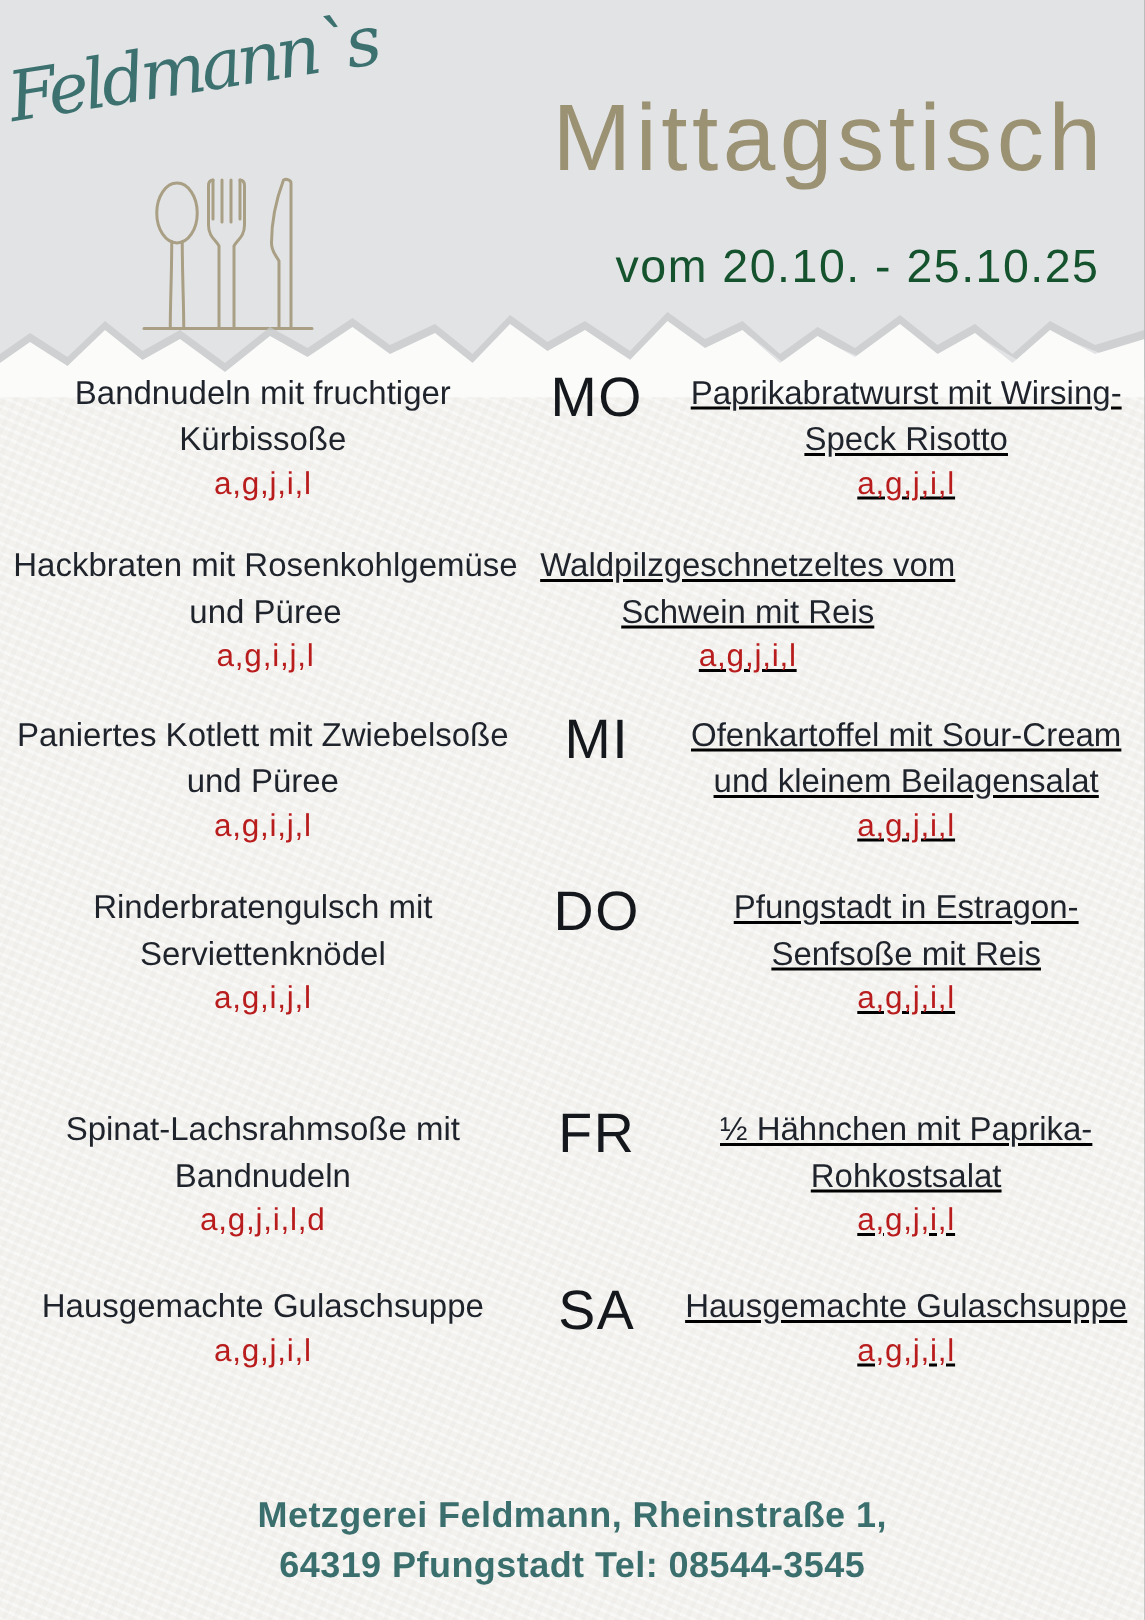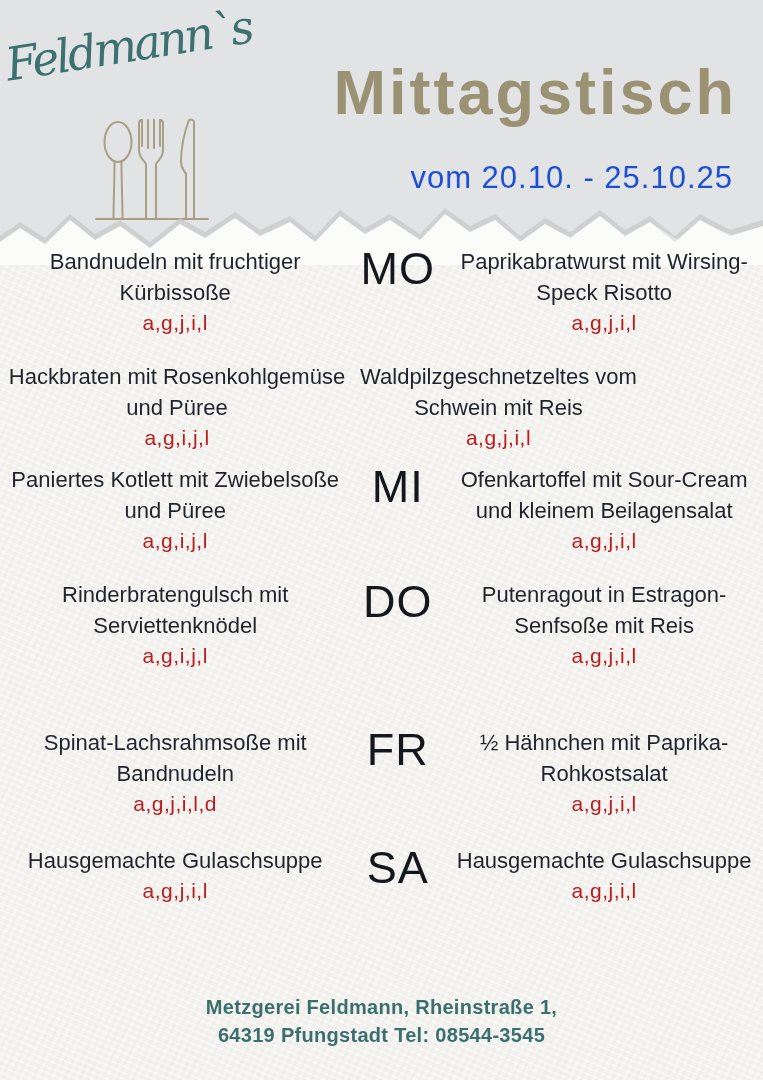--- a/index.html
+++ b/index.html
@@ -13,56 +13,56 @@
   .logo-script {
     position:absolute; left:6px; top:38px; width:270px;
     font-family:"DejaVu Serif","Liberation Serif",serif;
     font-style:italic; font-size:46px; letter-spacing:-3px;
     color:#3c7170; transform:rotate(-9deg); transform-origin:left center;
     white-space:nowrap;
   }
   .cutlery { position:absolute; left:88px; top:112px; }
   .title {
     position:absolute; right:26px; top:56px; width:480px;
-    font-size:63px; font-weight:700; letter-spacing:3px;
+    font-size:63px; font-weight:400; letter-spacing:3px;
     color:#9b9173; text-align:right; white-space:nowrap;
   }
   .date-range {
     position:absolute; right:30px; top:160px; width:420px;
     font-size:31px; font-weight:500; letter-spacing:1px;
-    color:#1d4ed8; text-align:right; white-space:nowrap;
+    color:#14532d; text-align:right; white-space:nowrap;
   }
   
   .paper {
     position:absolute; left:0; top:252px; width:763px; height:828px;
     background:
       repeating-linear-gradient(115deg, rgba(0,0,0,0.016) 0 3px, transparent 3px 7px),
       repeating-linear-gradient(23deg, rgba(255,255,255,0.45) 0 2px, transparent 2px 6px),
       #f3f2ef;
   }
   .tear { position:absolute; left:0; top:190px; width:763px; height:75px; }
   
   .menu { position:absolute; left:0; top:246px; width:763px; }
   .menu-row { display:flex; align-items:flex-start; width:100%; padding:0 8px; }
-  .r1 { margin-bottom:22px; } .r2 { margin-bottom:10px; }
+  .r1 { margin-bottom:22px; } .r2 { margin-bottom:20px; }
   .r3 { margin-bottom:22px; } .r4 { margin-bottom:55px; }
   .r5 { margin-bottom:25px; } .r6 { margin-bottom:0; }
   .dish-col { width:338px; text-align:center; }
-  .dish-col.right { width:305px; }
+  .dish-col.right { width:305px;text-decoration:underline; }
   .day-col {
     width:112px; text-align:center;
-    font-size:45px; font-weight:200; letter-spacing:1px;
+    font-size:37px; font-weight:200; letter-spacing:1px;
     color:#14171c; line-height:1;
   }
   .dish-name { font-size:22px; line-height:1.42; color:#1f232b; font-weight:500; }
   .allergens { font-size:21px; line-height:1.45; color:#b91c1c; letter-spacing:0.5px; }
   
   .footer {
     position:absolute; left:0; top:994px; width:763px; text-align:center;
-    color:#3b6f6e; font-weight:bold; font-size:20px; line-height:1.38;
+    color:#3b6f6e; font-weight:bold; font-size:24px; line-height:1.38;
     letter-spacing:0.3px;
   }
 </style>
 </head>
 <body>
 
 <div class="page">
 
   <div class="logo-script">Feldmann`s</div>
 
@@ -127,21 +127,21 @@
       </div>
     </div>
 
     <div class="menu-row r4">
       <div class="dish-col left">
         <div class="dish-name">Rinderbratengulsch mit Serviettenknödel</div>
         <div class="allergens">a,g,i,j,l</div>
       </div>
       <div class="day-col">DO</div>
       <div class="dish-col right">
-        <div class="dish-name">Putenragout in Estragon-Senfsoße mit Reis</div>
+        <div class="dish-name">Pfungstadt in Estragon-Senfsoße mit Reis</div>
         <div class="allergens">a,g,j,i,l</div>
       </div>
     </div>
 
     <div class="menu-row r5">
       <div class="dish-col left">
         <div class="dish-name">Spinat-Lachsrahmsoße mit Bandnudeln</div>
         <div class="allergens">a,g,j,i,l,d</div>
       </div>
       <div class="day-col">FR</div>

